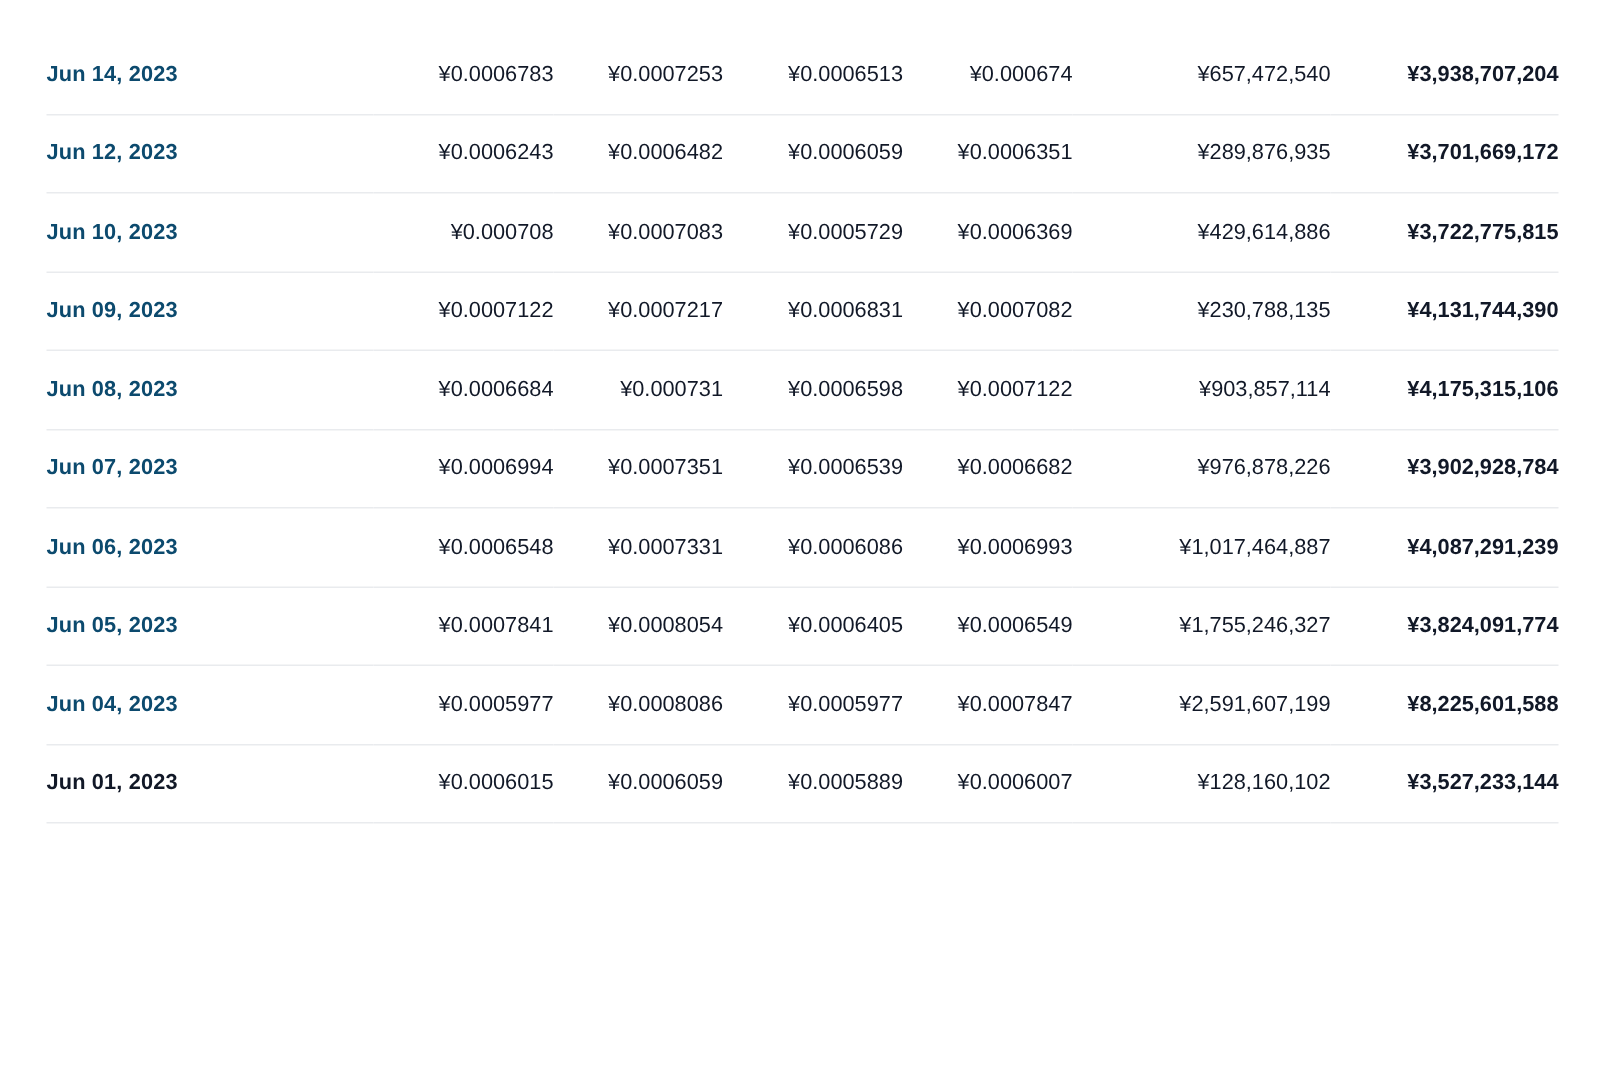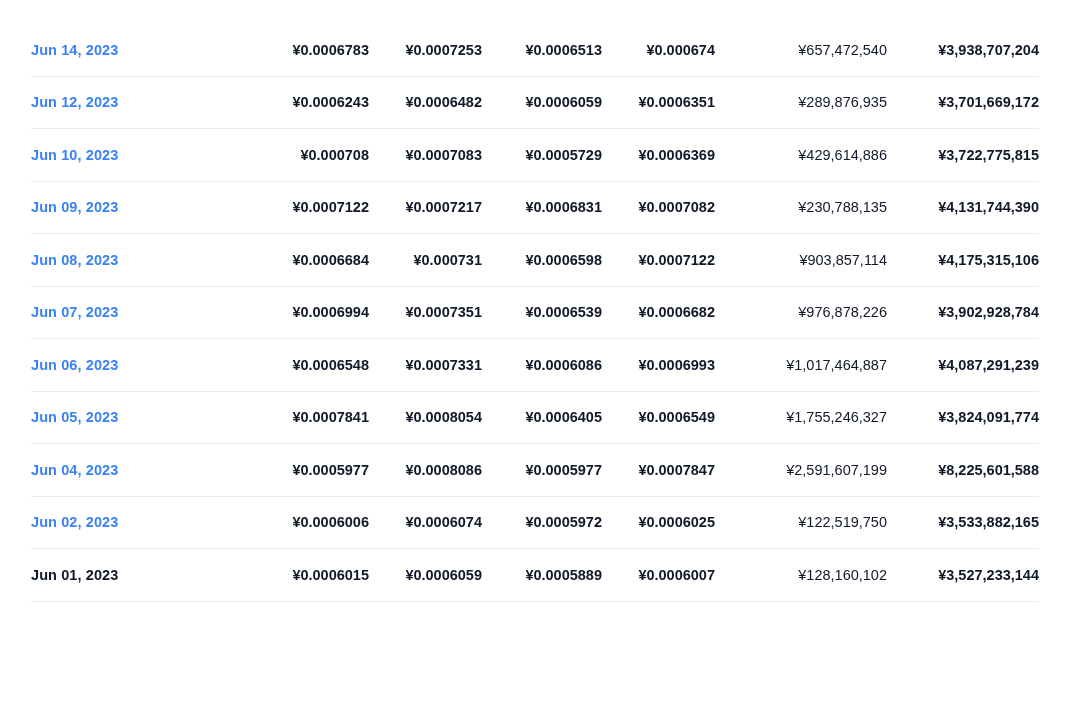--- a/index.html
+++ b/index.html
@@ -37,41 +37,40 @@
     height: 51.5px;
     font-size: 14.5px;
     white-space: nowrap;
     vertical-align: middle;
   }
 
   td.col-date {
     width: 218px;
     padding-left: 12px;
     font-weight: bold;
-    color: #3b82f6;
+    color: #0c4a6e;
     text-align: left;
     letter-spacing: 0.1px;
   }
 
   td.col-num {
     color: #111827;
     text-align: right;
     font-weight: normal;
   }
 
   td.c1 { width: 120px; }
   td.c2 { width: 113px; }
   td.c3 { width: 120px; }
   td.c4 { width: 113px; }
   td.c5 { width: 172px; }
   td.c6 { width: 152px; font-weight: bold; }
 
   td.c1, td.c2, td.c3, td.c4 {
     padding-right: 0;
-    font-weight: bold;
   }
 
   td.c5 { padding-right: 0; }
   td.c6 { padding-right: 14px; }
 
   
   tr.clipped td {
     color: #111827;
   }
 </style>
@@ -168,29 +167,20 @@
         <td class="col-date">Jun 04, 2023</td>
         <td class="col-num c1">¥0.0005977</td>
         <td class="col-num c2">¥0.0008086</td>
         <td class="col-num c3">¥0.0005977</td>
         <td class="col-num c4">¥0.0007847</td>
         <td class="col-num c5">¥2,591,607,199</td>
         <td class="col-num c6">¥8,225,601,588</td>
       </tr>
 
 
-      <tr>
-        <td class="col-date">Jun 02, 2023</td>
-        <td class="col-num c1">¥0.0006006</td>
-        <td class="col-num c2">¥0.0006074</td>
-        <td class="col-num c3">¥0.0005972</td>
-        <td class="col-num c4">¥0.0006025</td>
-        <td class="col-num c5">¥122,519,750</td>
-        <td class="col-num c6">¥3,533,882,165</td>
-      </tr>
 
       <tr class="clipped">
         <td class="col-date">Jun 01, 2023</td>
         <td class="col-num c1">¥0.0006015</td>
         <td class="col-num c2">¥0.0006059</td>
         <td class="col-num c3">¥0.0005889</td>
         <td class="col-num c4">¥0.0006007</td>
         <td class="col-num c5">¥128,160,102</td>
         <td class="col-num c6">¥3,527,233,144</td>
       </tr>

